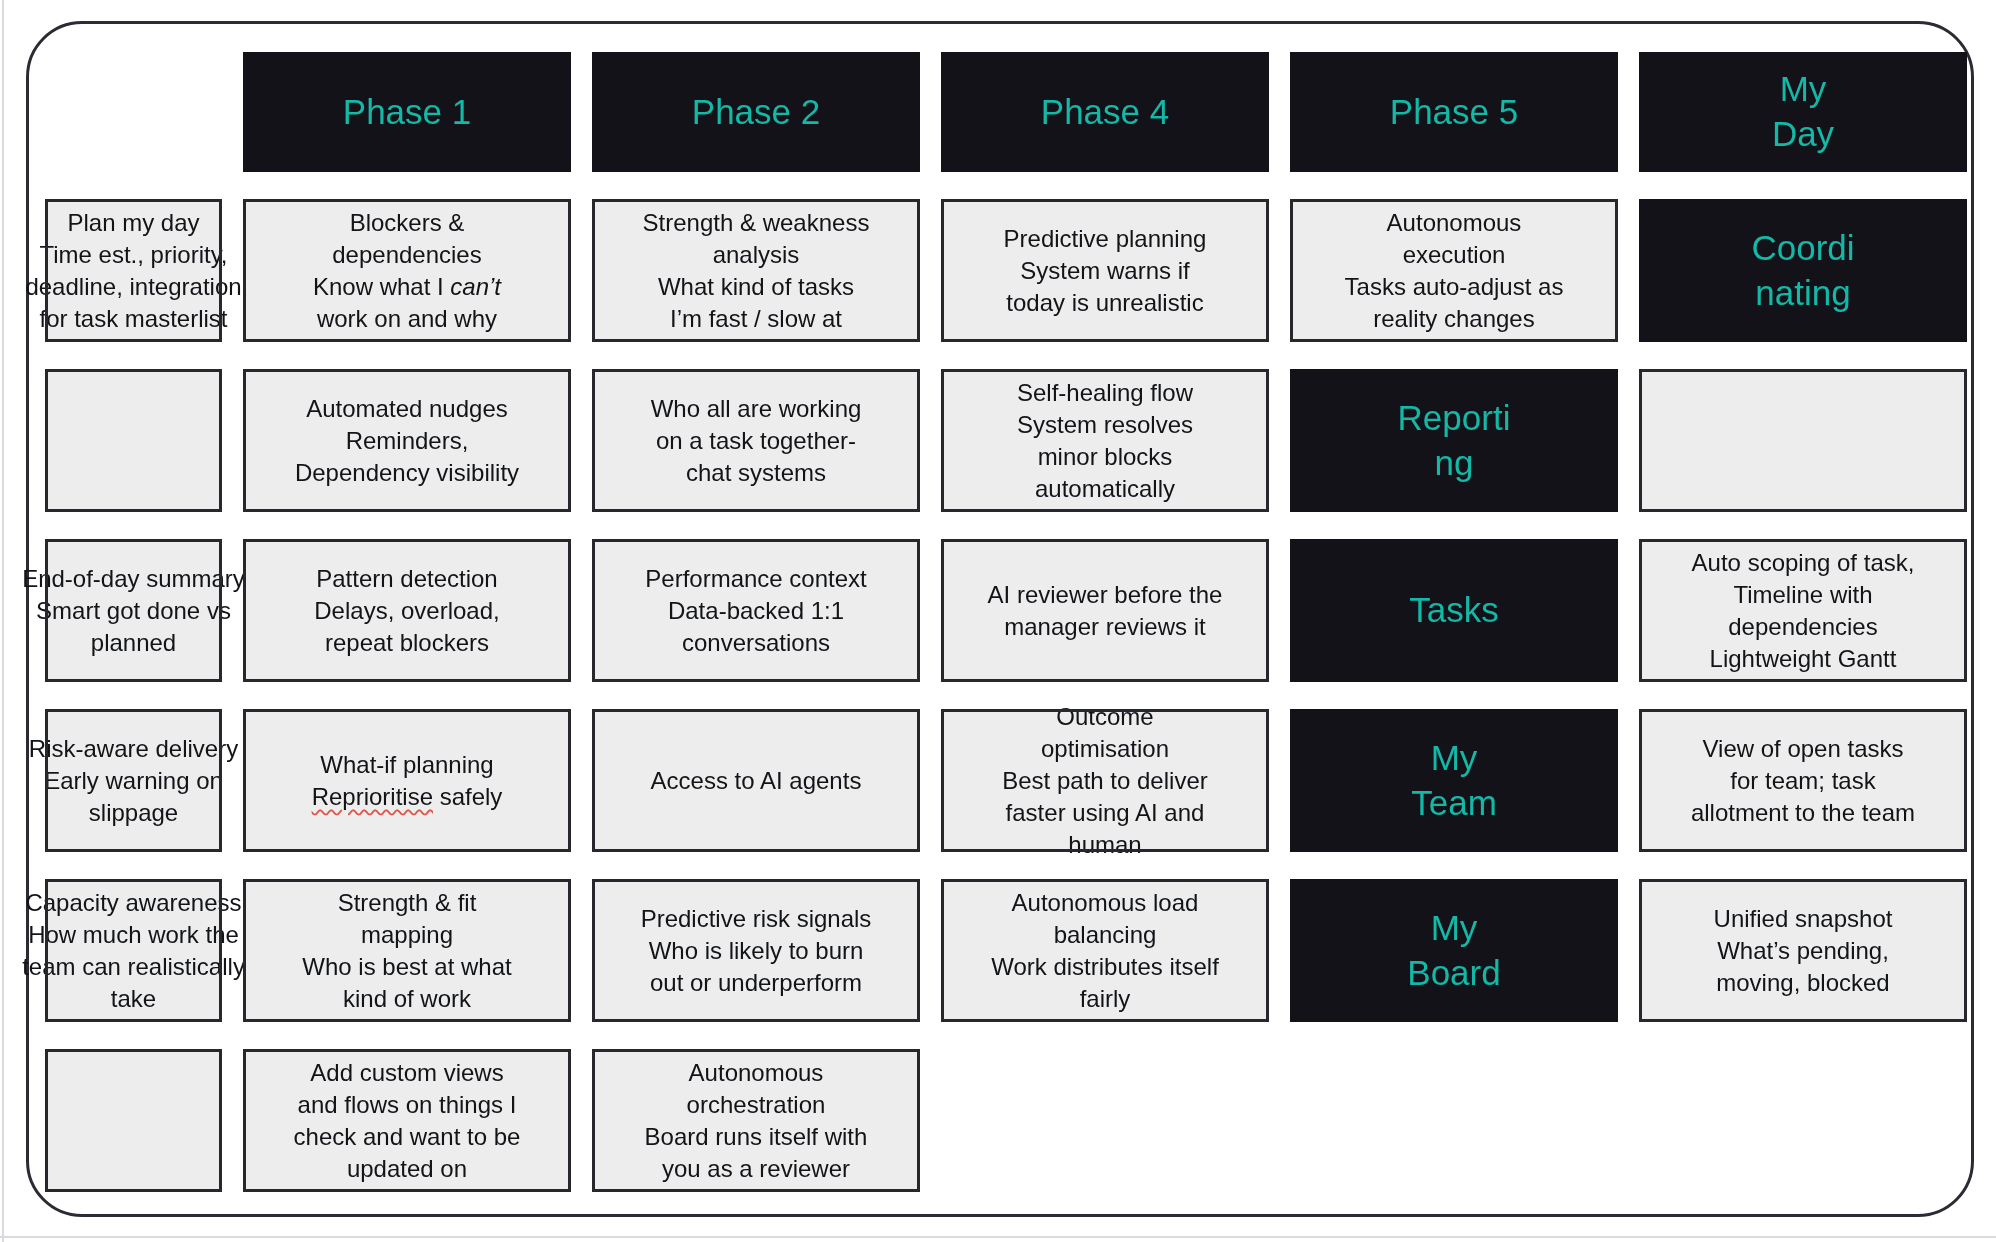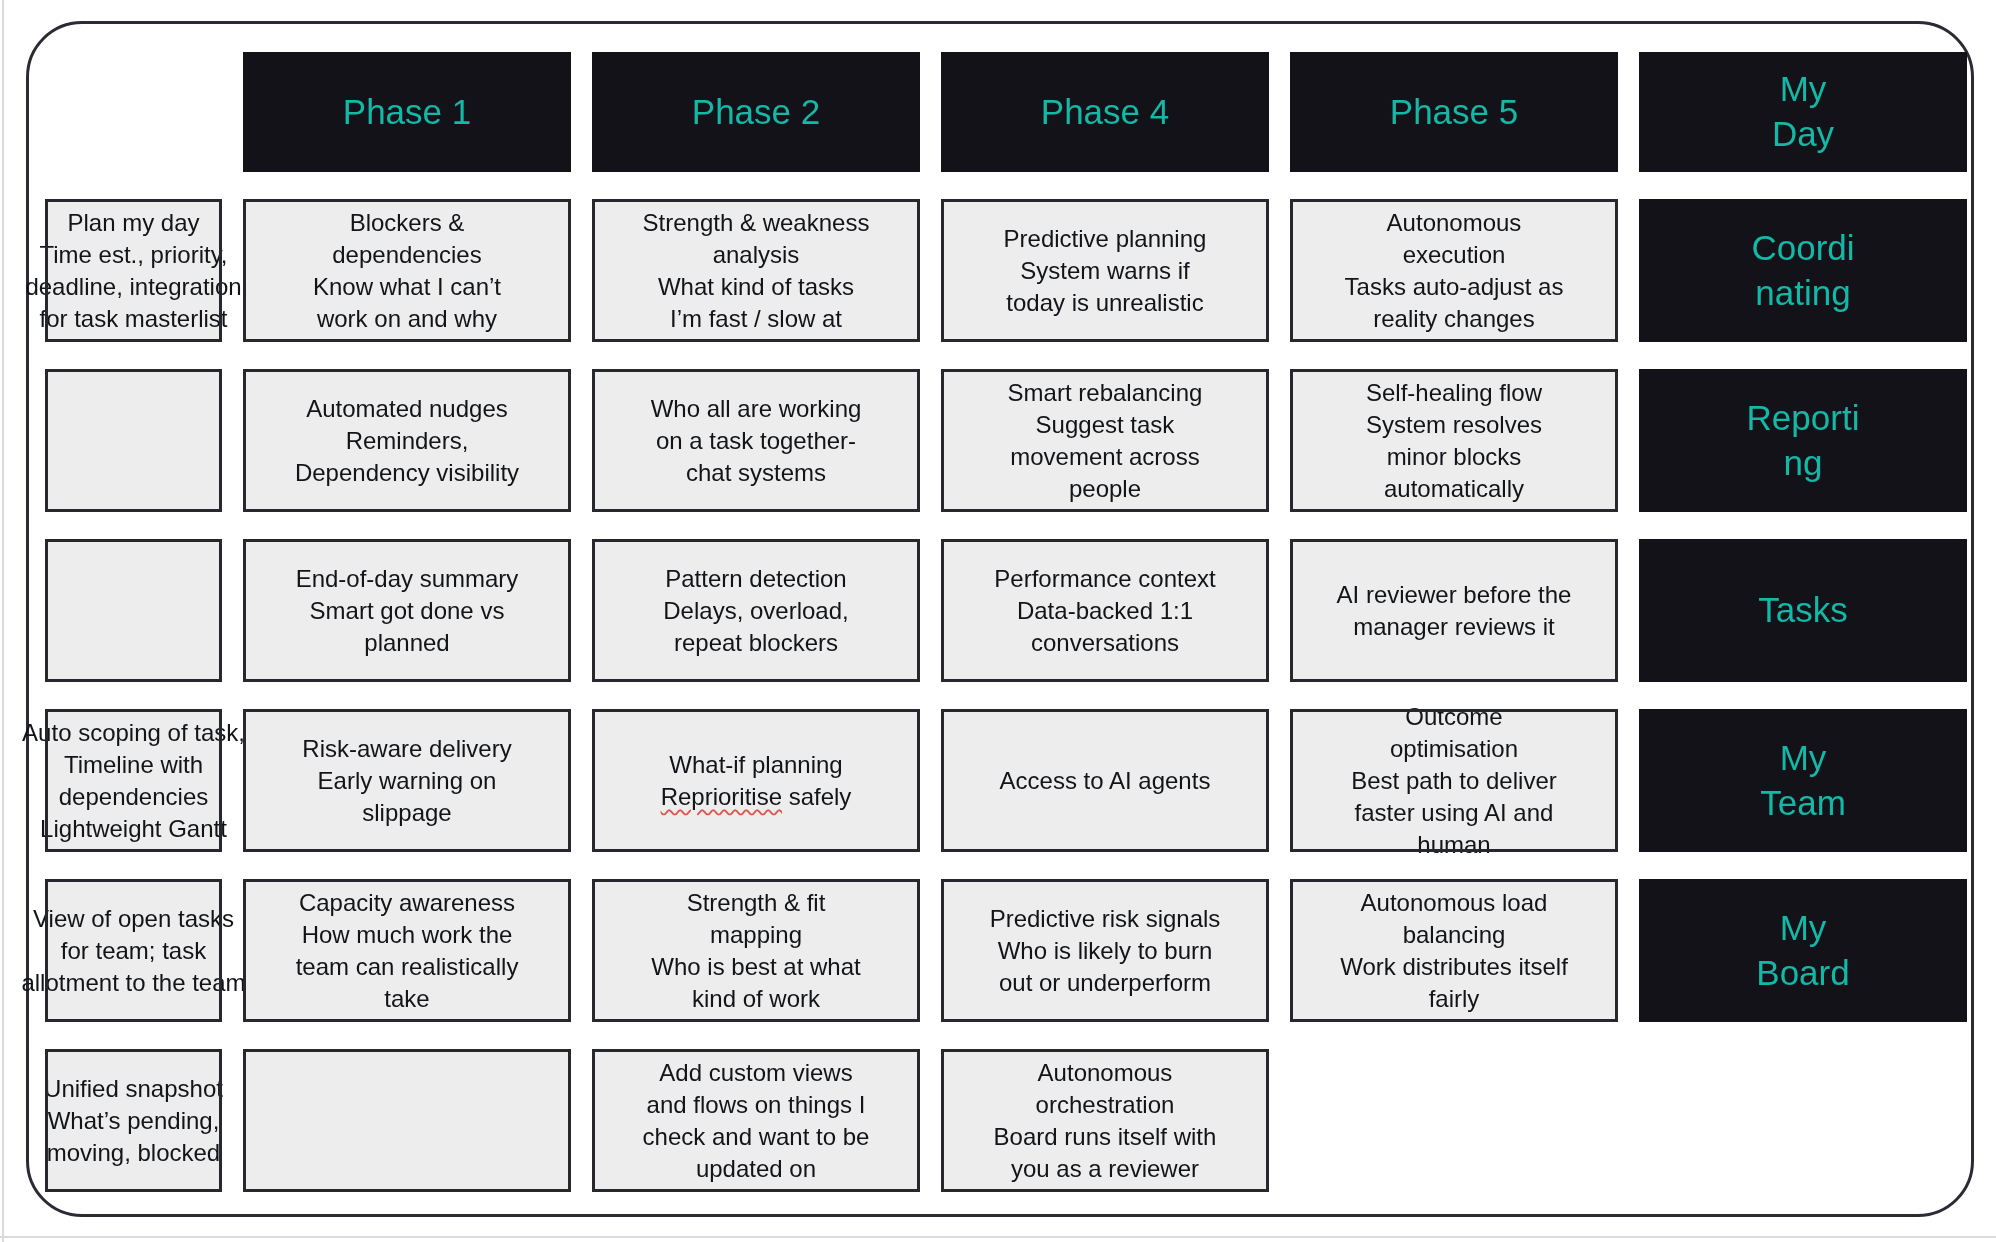--- a/index.html
+++ b/index.html
@@ -31,21 +31,21 @@
         display:flex;align-items:center;justify-content:center;text-align:center;
         font-size:35px;line-height:1.28;}
   .row-header{white-space:pre-line;text-align:center;}
 
   .cell{position:relative;background:var(--cell_bg);
         display:flex;align-items:center;justify-content:center;}
   .cell::after{content:"";position:absolute;inset:0;border:3px solid var(--cell_border);pointer-events:none;}
   .cell-text{text-align:center;font-size:24px;line-height:32px;}
   .line{white-space:nowrap;}
   .b{font-weight:normal;}
-  .i{}
+  .i{font-style:italic;}
   .sq{text-decoration-line:underline;text-decoration-style:wavy;
       text-decoration-color:var(--squiggle_red);text-decoration-thickness:2px;
       text-underline-offset:4px;margin-top:47px;}
 </style>
 </head>
 <body>
 
 <div class="edge-left"></div>
 <div class="edge-bottom"></div>
 <div class="frame"></div>
@@ -108,28 +108,20 @@
     </div>
     <div class="cell">
       <div class="cell-text">
         <div class="line"><span>Who all are working</span></div>
         <div class="line"><span>on a task together-</span></div>
         <div class="line"><span>chat systems</span></div>
       </div>
     </div>
     <div class="cell">
       <div class="cell-text">
-        <div class="line"><span>Smart rebalancing</span></div>
-        <div class="line"><span>Suggest task</span></div>
-        <div class="line"><span>movement across</span></div>
-        <div class="line"><span>people</span></div>
-      </div>
-    </div>
-    <div class="cell">
-      <div class="cell-text">
         <div class="line"><span>Self-healing flow</span></div>
         <div class="line"><span>System resolves</span></div>
         <div class="line"><span>minor blocks</span></div>
         <div class="line"><span>automatically</span></div>
       </div>
     </div>
     <div class="row-header">Reporti
 ng</div>
     <div class="cell"></div>
     <div class="cell">

